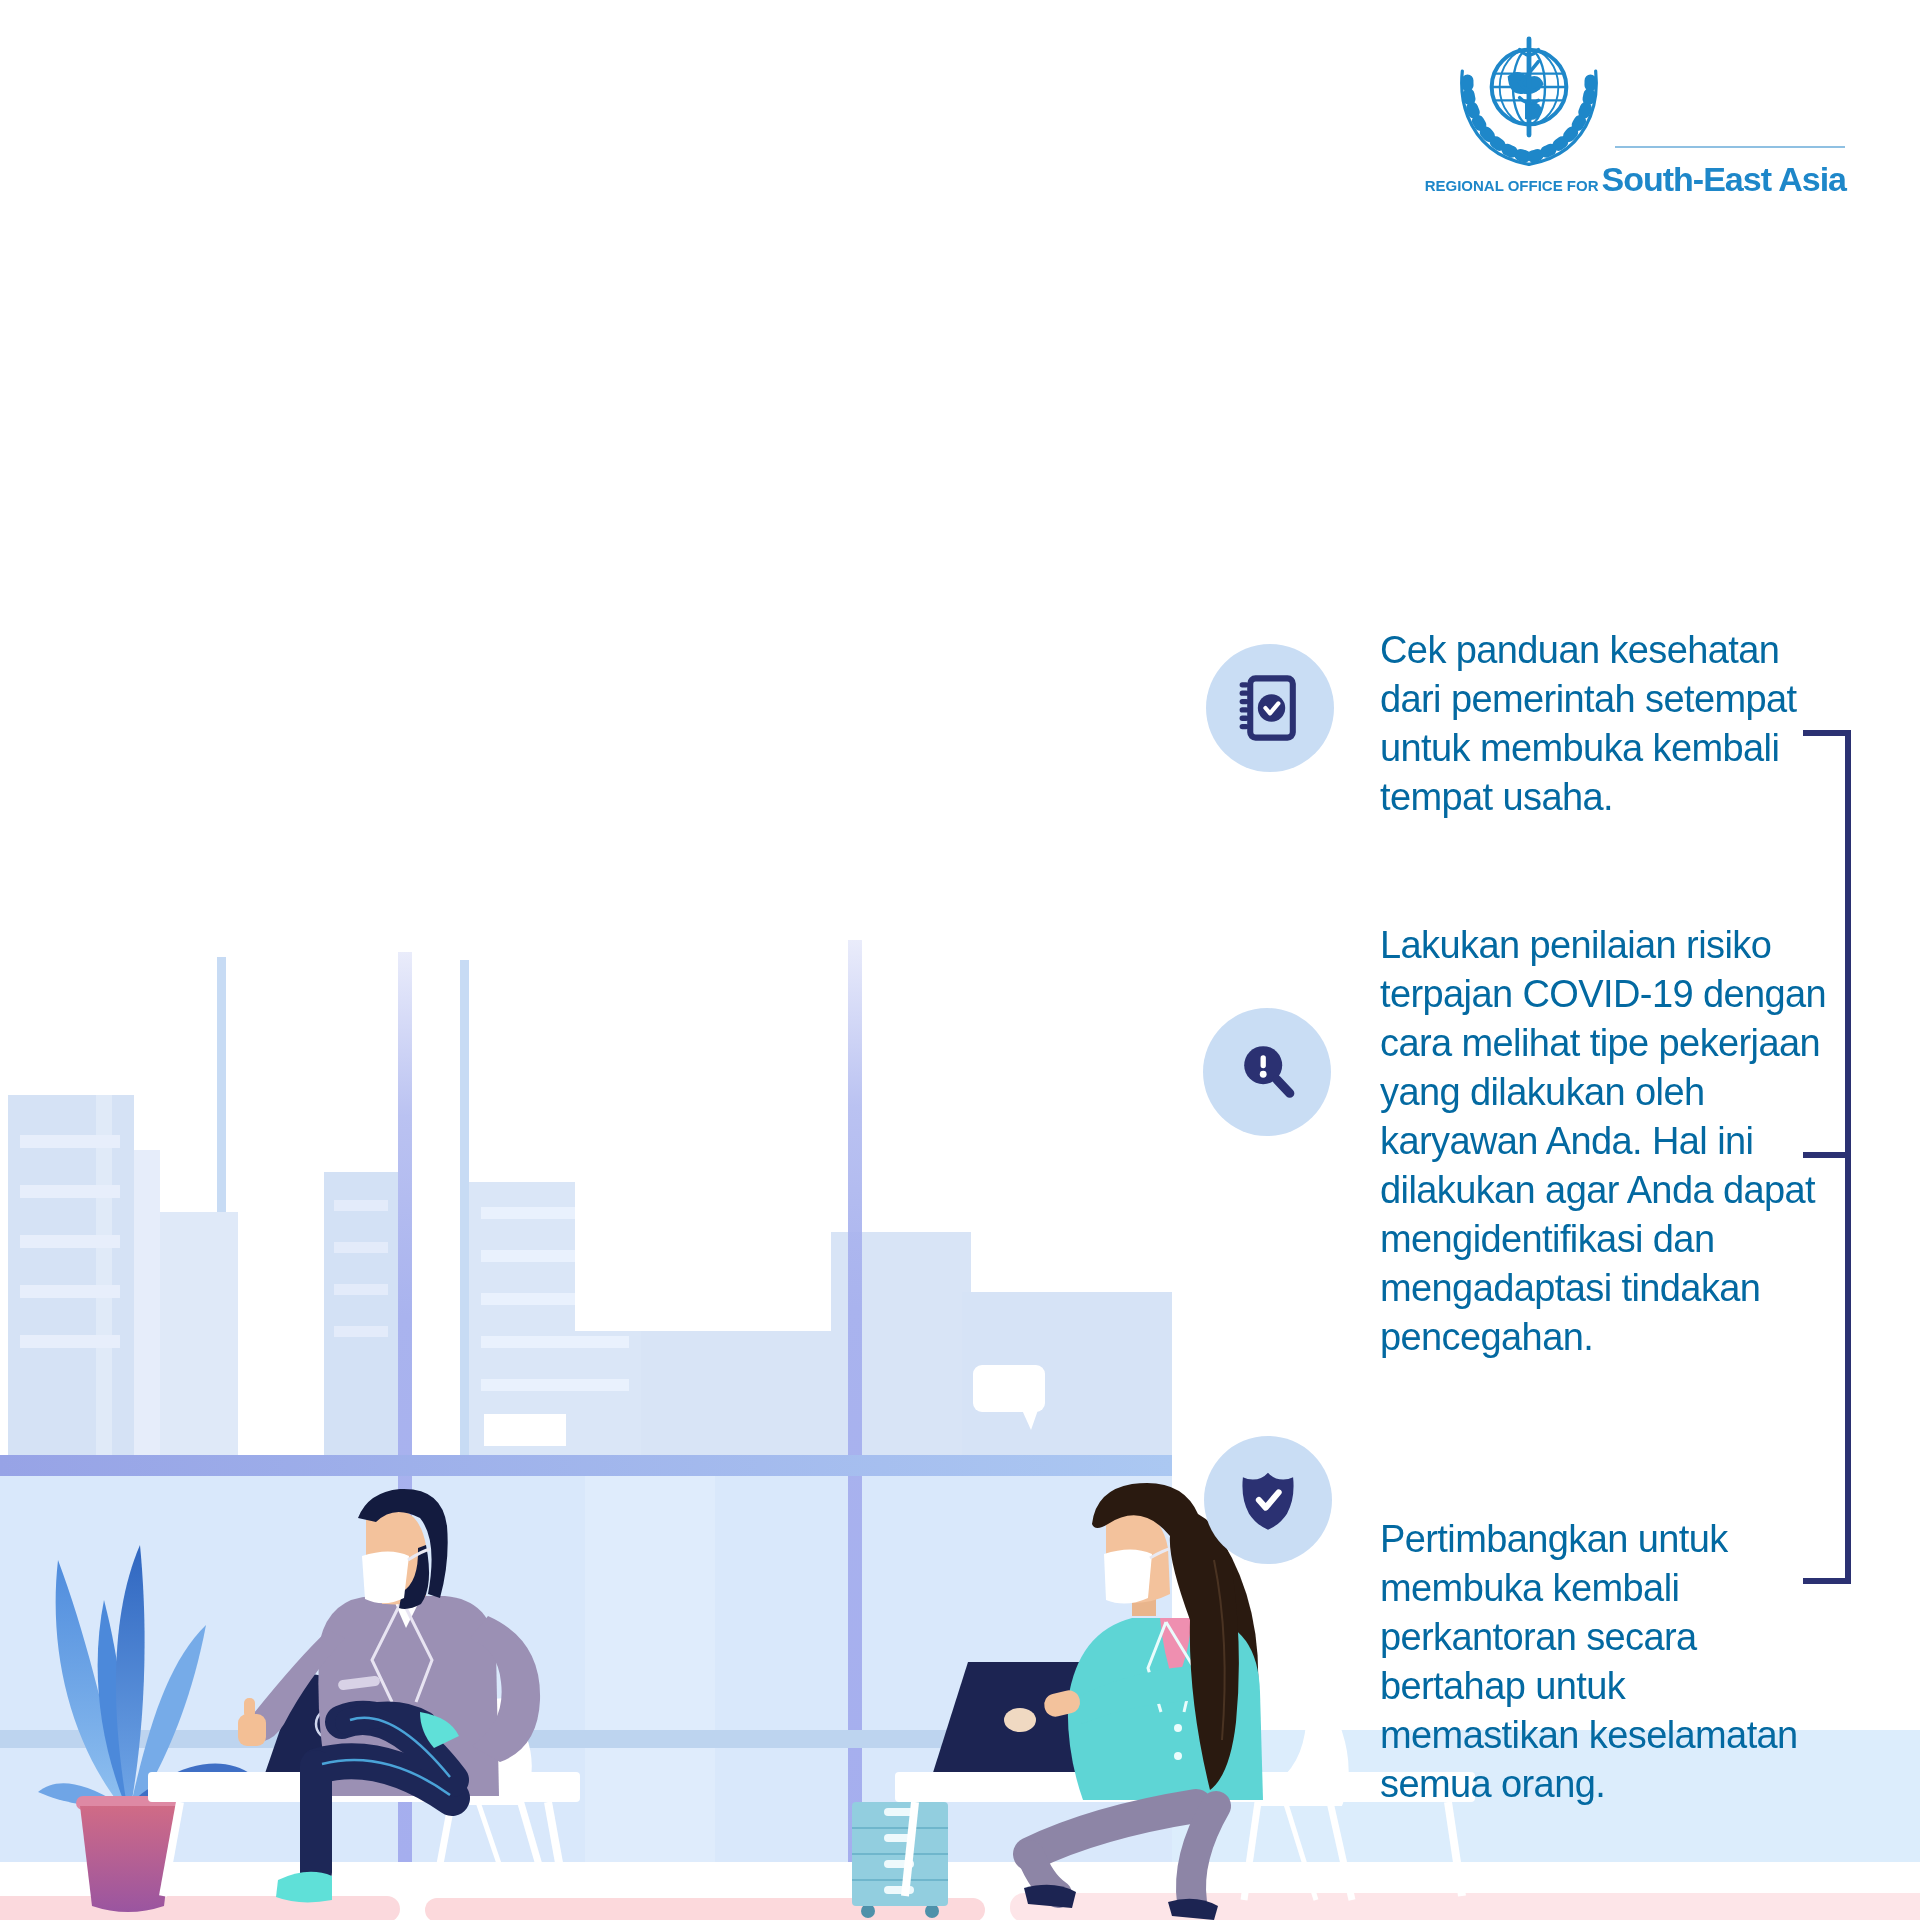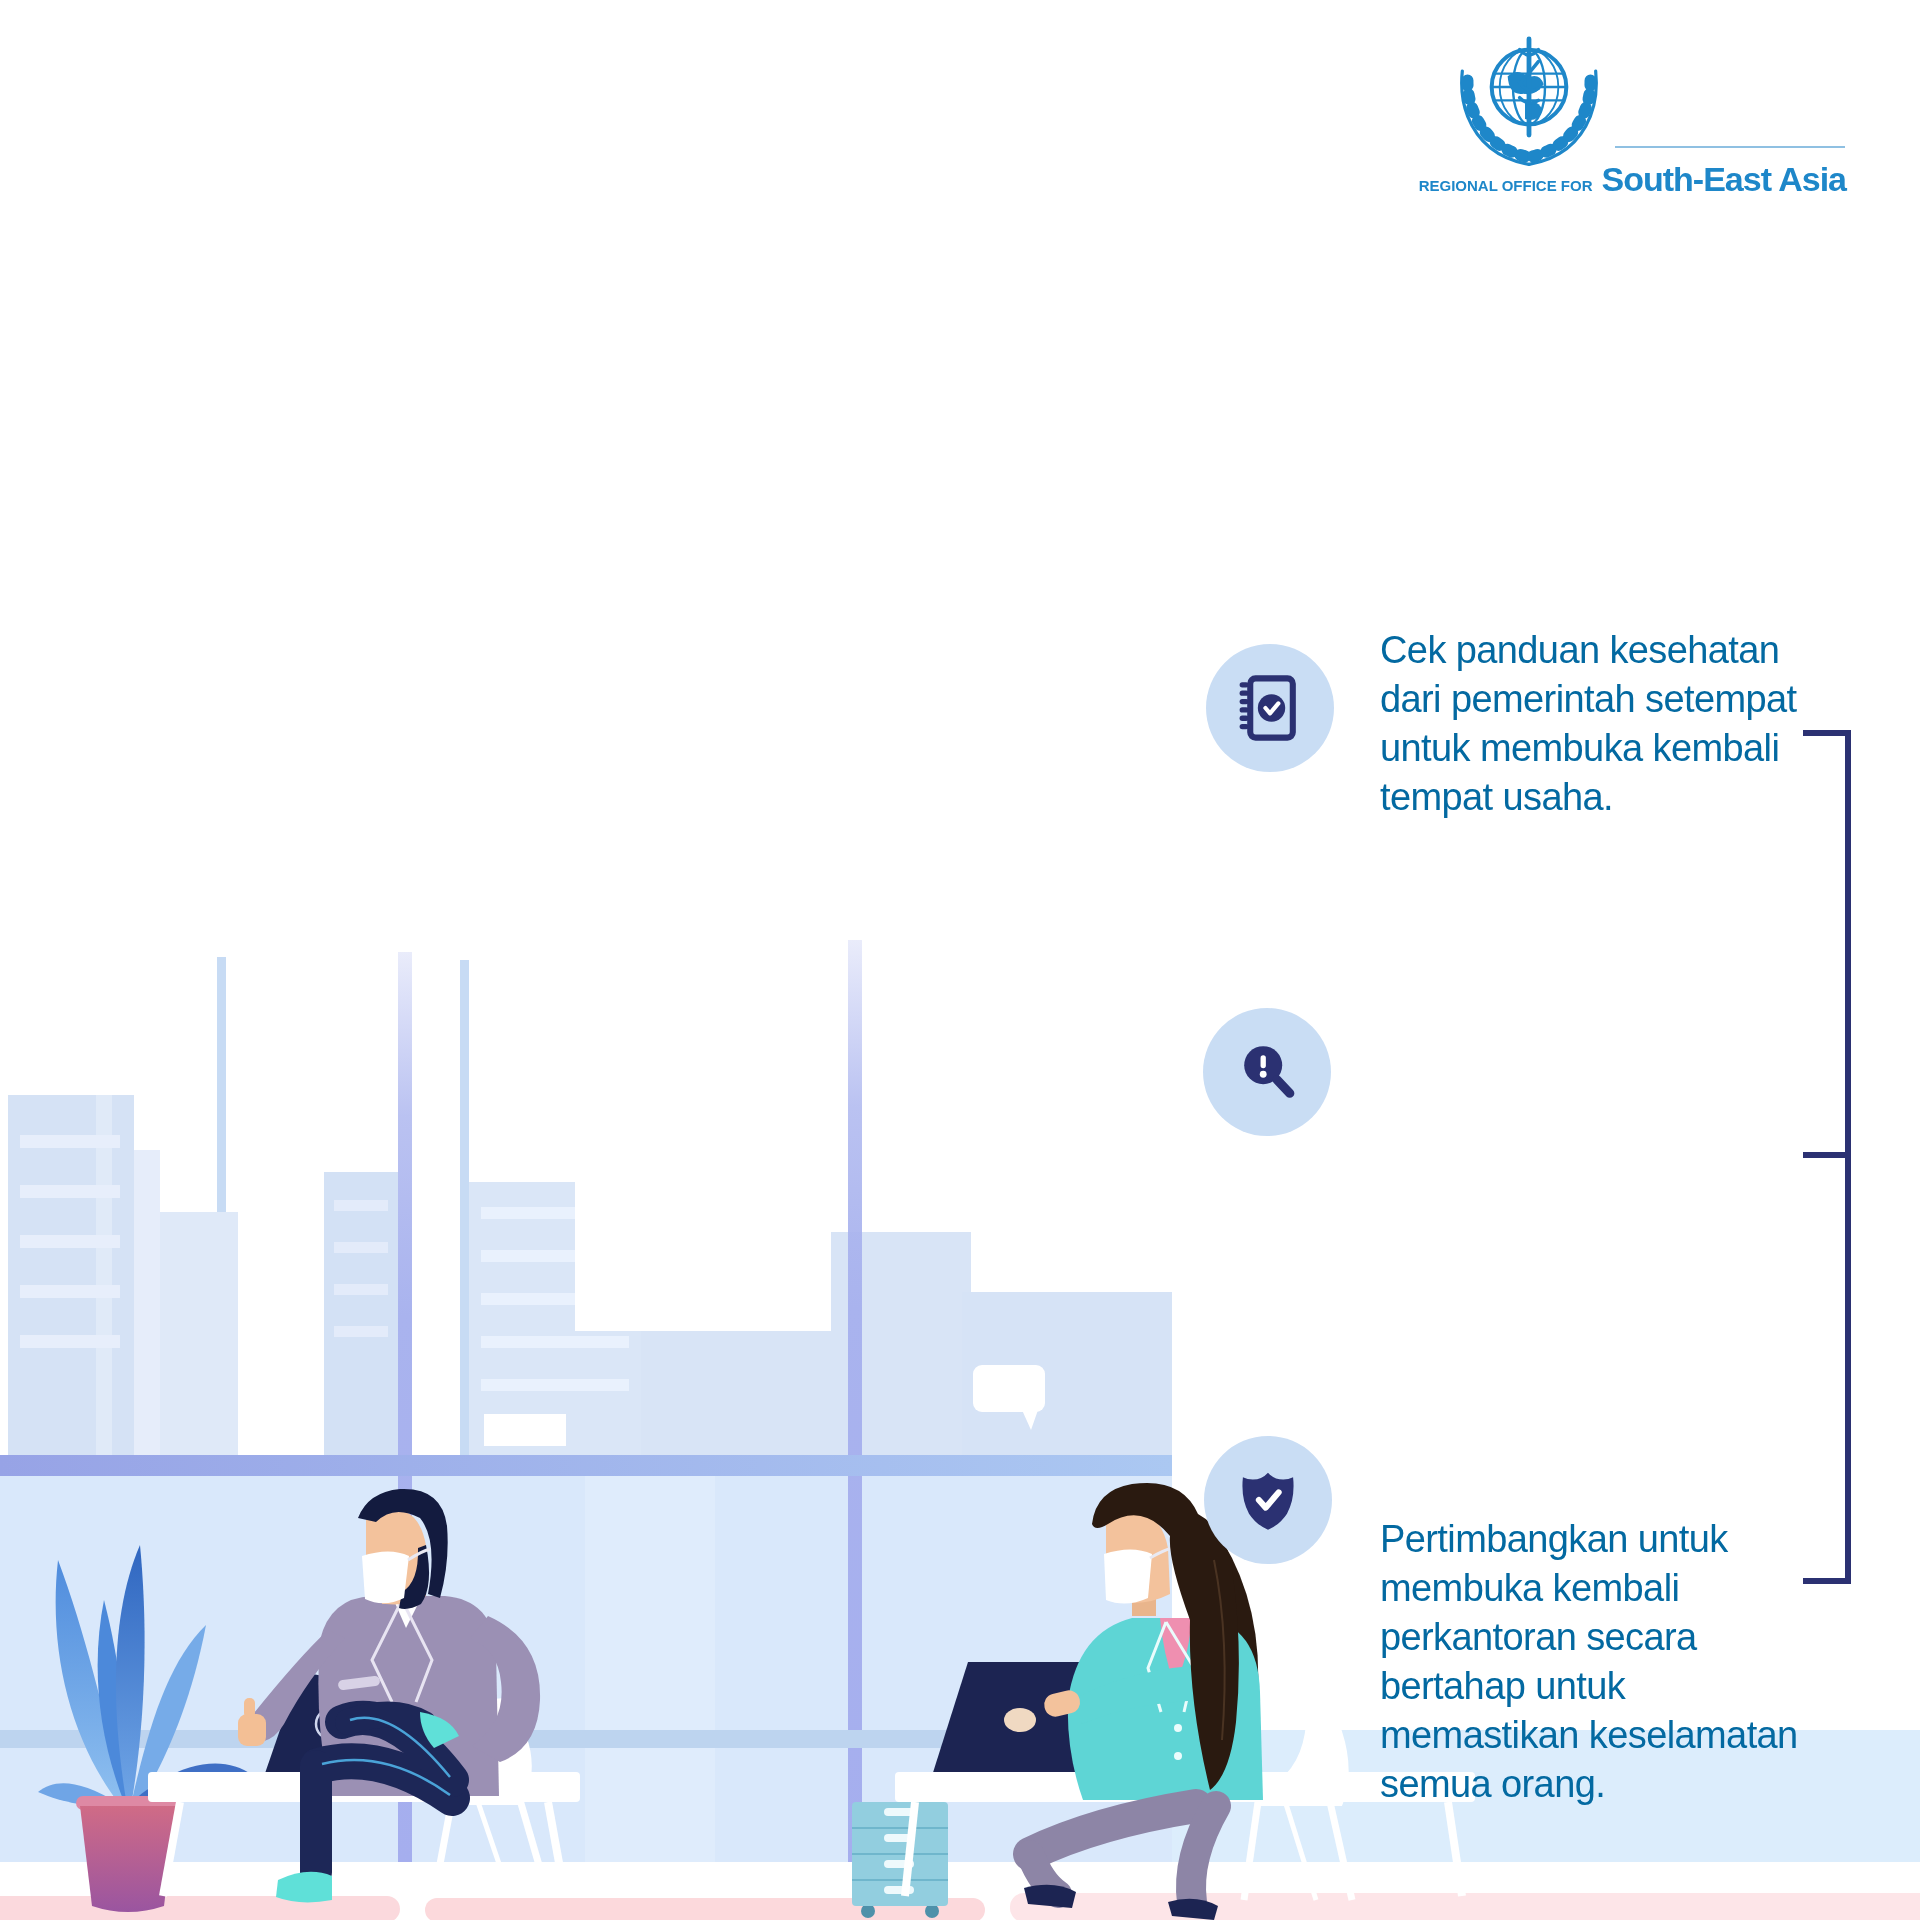--- a/index.html
+++ b/index.html
@@ -11,21 +11,21 @@
   .hashtags{position:absolute;left:75px;top:30px;}
   .hashtag{font-size:55px;font-weight:600;letter-spacing:-1px;line-height:66px;color:#2b2e7e;
     transform:scaleX(.95);transform-origin:left top;white-space:nowrap;}
   .hashtag.light{color:#8ec8e4;}
   
   .who-emblem{position:absolute;left:1449px;top:22px;width:160px;height:162px;}
   .who-text{position:absolute;left:1615px;top:34px;width:240px;color:#1e87c9;}
   .who-name{font-size:46px;font-weight:700;line-height:50px;letter-spacing:-1.5px;white-space:nowrap;}
   .who-divider{position:absolute;left:1615px;top:146px;width:230px;height:2px;background:#8fc0e2;}
   .who-bottom{position:absolute;left:1240px;top:160px;width:606px;text-align:right;color:#1e87c9;white-space:nowrap;}
-  .who-office-prefix{display:inline-block;font-size:15px;font-weight:700;letter-spacing:0;margin-right:9px;vertical-align:baseline;}
+  .who-office-prefix{display:inline-block;font-size:15px;font-weight:700;letter-spacing:0;margin-right:3px;vertical-align:baseline;}
   .who-office-region{display:inline-block;font-size:34px;font-weight:700;letter-spacing:-1px;vertical-align:baseline;}
   
   .title{position:absolute;left:75px;top:268px;}
   .title-line{font-size:86px;line-height:83px;font-weight:600;color:#2c3076;letter-spacing:-1px;
     transform:scaleX(.75);transform-origin:left top;white-space:nowrap;}
   
   .tip-icon-circle{position:absolute;width:128px;height:128px;border-radius:50%;background:#c9ddf4;
     display:flex;align-items:center;justify-content:center;}
   .tip-icon-circle svg{width:76px;height:76px;}
   .tip-text{position:absolute;left:1380px;width:452px;font-size:38px;line-height:49px;color:#0369a1;letter-spacing:-0.6px;}
@@ -319,20 +319,21 @@
   <div class="tip-text" id="tip1-text">Cek panduan kesehatan dari pemerintah setempat untuk membuka kembali tempat usaha.</div>
 
   <div class="tip-icon-circle" id="tip2-circle">
     <svg viewBox="0 0 100 100" aria-hidden="true">
       <circle cx="45" cy="41" r="25" fill="#2b3172"></circle>
       <line x1="63" y1="60" x2="80" y2="78" stroke="#2b3172" stroke-width="12" stroke-linecap="round"></line>
       <rect x="41.5" y="28" width="7" height="17" rx="3.5" fill="#ffffff"></rect>
       <circle cx="45" cy="53" r="4.5" fill="#ffffff"></circle>
     </svg>
   </div>
+  <div class="tip-text" id="tip2-text">Lakukan penilaian risiko terpajan COVID-19 dengan cara melihat tipe pekerjaan yang dilakukan oleh karyawan Anda. Hal ini dilakukan agar Anda dapat mengidentifikasi dan mengadaptasi tindakan pencegahan.</div>
 
   <div class="tip-icon-circle" id="tip3-circle">
     <svg viewBox="0 0 100 100" aria-hidden="true">
       <path d="M50 14 Q58 23 70 23 Q77 23 83 20 Q86 48 75 68 Q65 83 50 89 Q35 83 25 68 Q14 48 17 20 Q23 23 30 23 Q42 23 50 14 Z" fill="#2b3172"></path>
       <path d="M38 50 L47 60 L64 40" fill="none" stroke="#ffffff" stroke-width="8" stroke-linecap="round" stroke-linejoin="round"></path>
     </svg>
   </div>
   <div class="tip-text" id="tip3-text">Pertimbangkan untuk membuka kembali perkantoran secara bertahap untuk memastikan keselamatan semua orang.</div>
 
   <div class="bracket-part" id="bracket-vert"></div>

